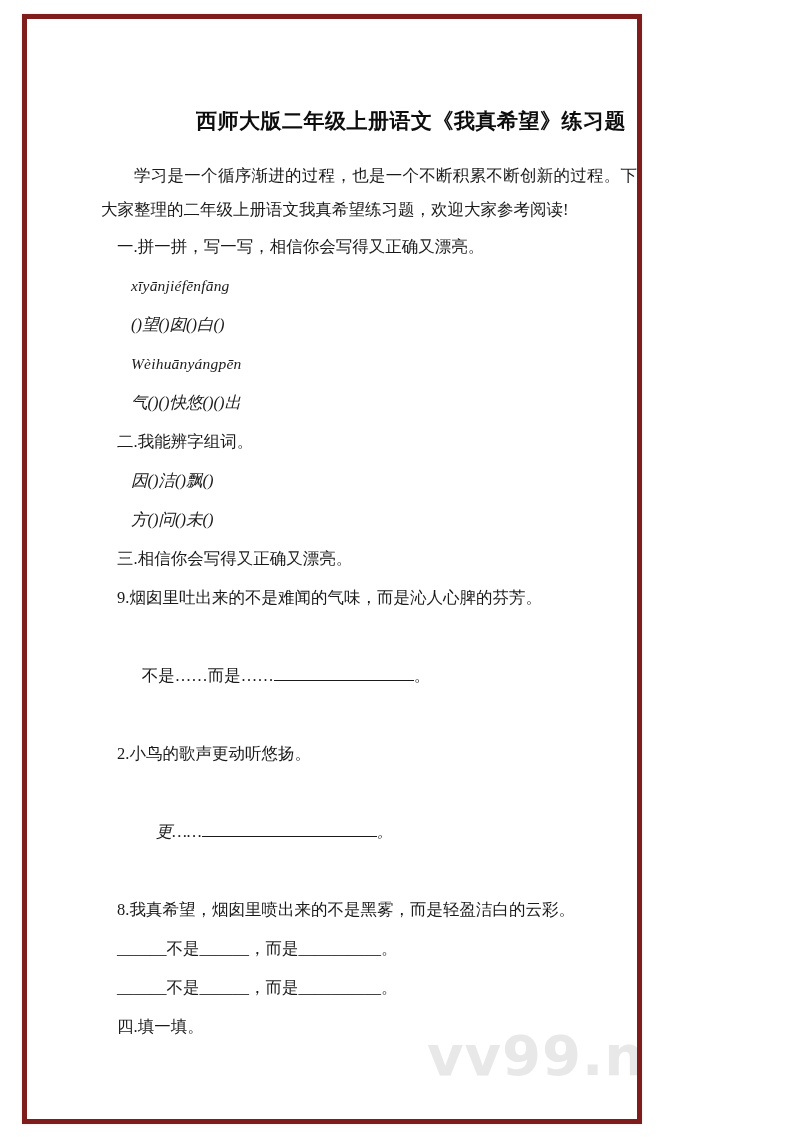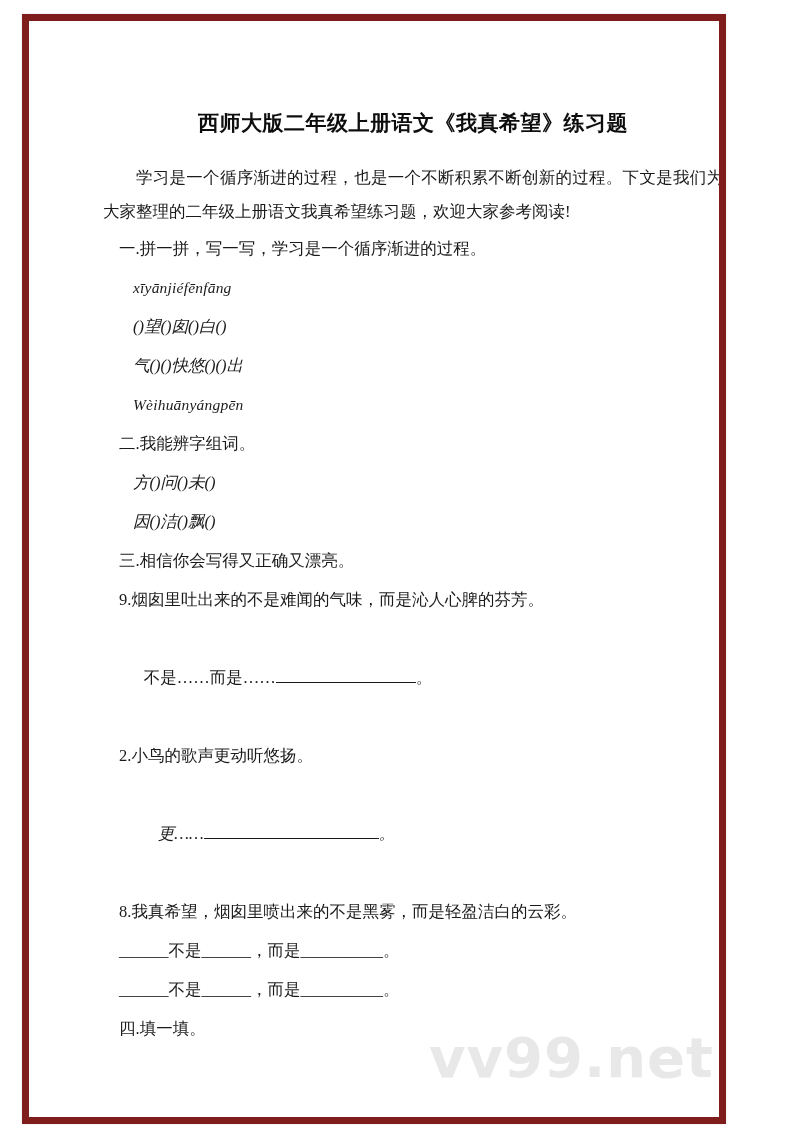--- a/index.html
+++ b/index.html
@@ -12,24 +12,24 @@
     height: 1137px;
     font-family: "Liberation Serif", "DejaVu Serif", serif;
     color: #111111;
     position: relative;
     overflow: hidden;
   }
   .page {
     position: absolute;
     left: 22px;
     top: 14px;
-    width: 704px;
+    width: 620px;
     height: 1110px;
     background: #ffffff;
-    border: 7px solid #7f1d1d;
+    border: 5px solid #7f1d1d;
     box-sizing: border-box;
     box-shadow: 0 0 3px rgba(0,0,0,0.10);
     overflow: hidden;
   }
   .content {
     position: absolute;
     left: 74px;
     top: 0;
     width: 620px;
   }
@@ -91,29 +91,29 @@
 </head>
 <body>
 
 <div class="page">
   <div class="content">
 
     <div class="doc-title">西师大版二年级上册语文《我真希望》练习题</div>
 
     <div class="para">学习是一个循序渐进的过程，也是一个不断积累不断创新的过程。下文是我们为大家整理的二年级上册语文我真希望练习题，欢迎大家参考阅读!</div>
 
-    <div class="line indent1">一.拼一拼，写一写，学习是一个循序渐进的过程。</div>
+    <div class="line indent1">一.拼一拼，写一写，相信你会写得又正确又漂亮。</div>
     <div class="line indent2 pinyin">xīyānjiéfēnfāng</div>
     <div class="line indent2">()望()囱()白()</div>
+    <div class="line indent2 pinyin">Wèihuānyángpēn</div>
     <div class="line indent2">气()()快悠()()出</div>
-    <div class="line indent2 pinyin">Wèihuānyángpēn</div>
 
     <div class="line indent1">二.我能辨字组词。</div>
+    <div class="line indent2">因()洁()飘()</div>
     <div class="line indent2">方()问()未()</div>
-    <div class="line indent2">因()洁()飘()</div>
 
     <div class="line indent1">三.相信你会写得又正确又漂亮。</div>
     <div class="line indent1">9.烟囱里吐出来的不是难闻的气味，而是沁人心脾的芬芳。</div>
 
     <div class="line indent1">
       <span>不是……而是……</span><span class="blank-long" style="width:140px"></span><span>。</span>
     </div>
 
     <div class="line indent1">2.小鸟的歌声更动听悠扬。</div>
 

